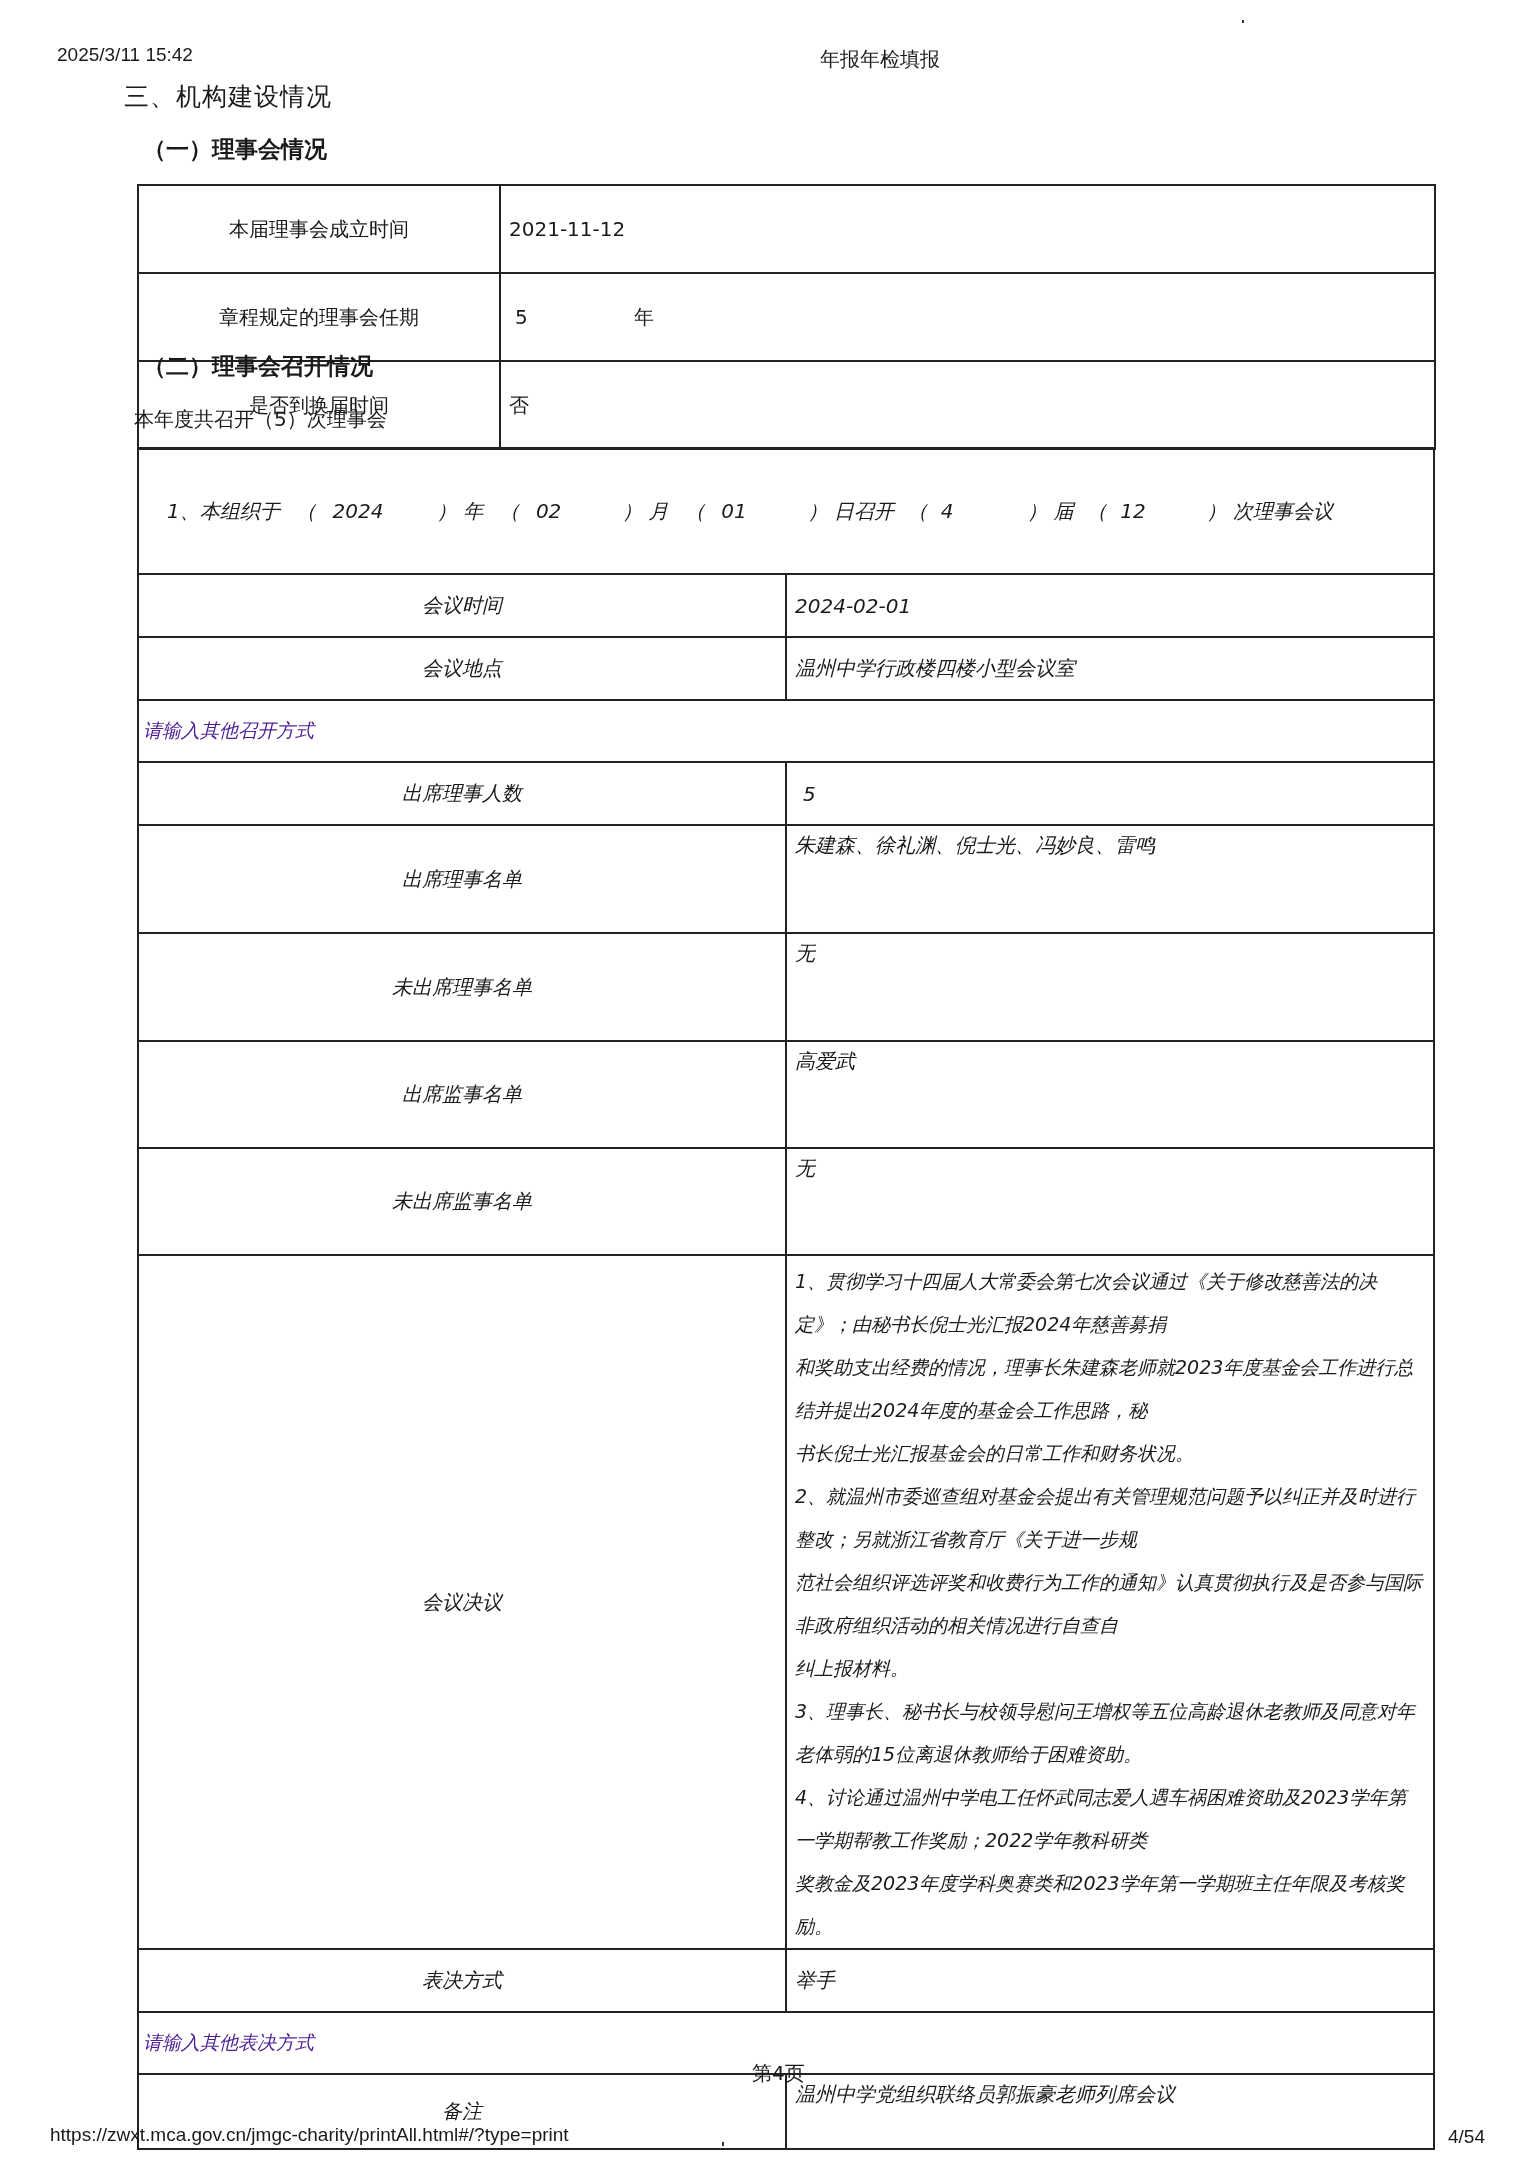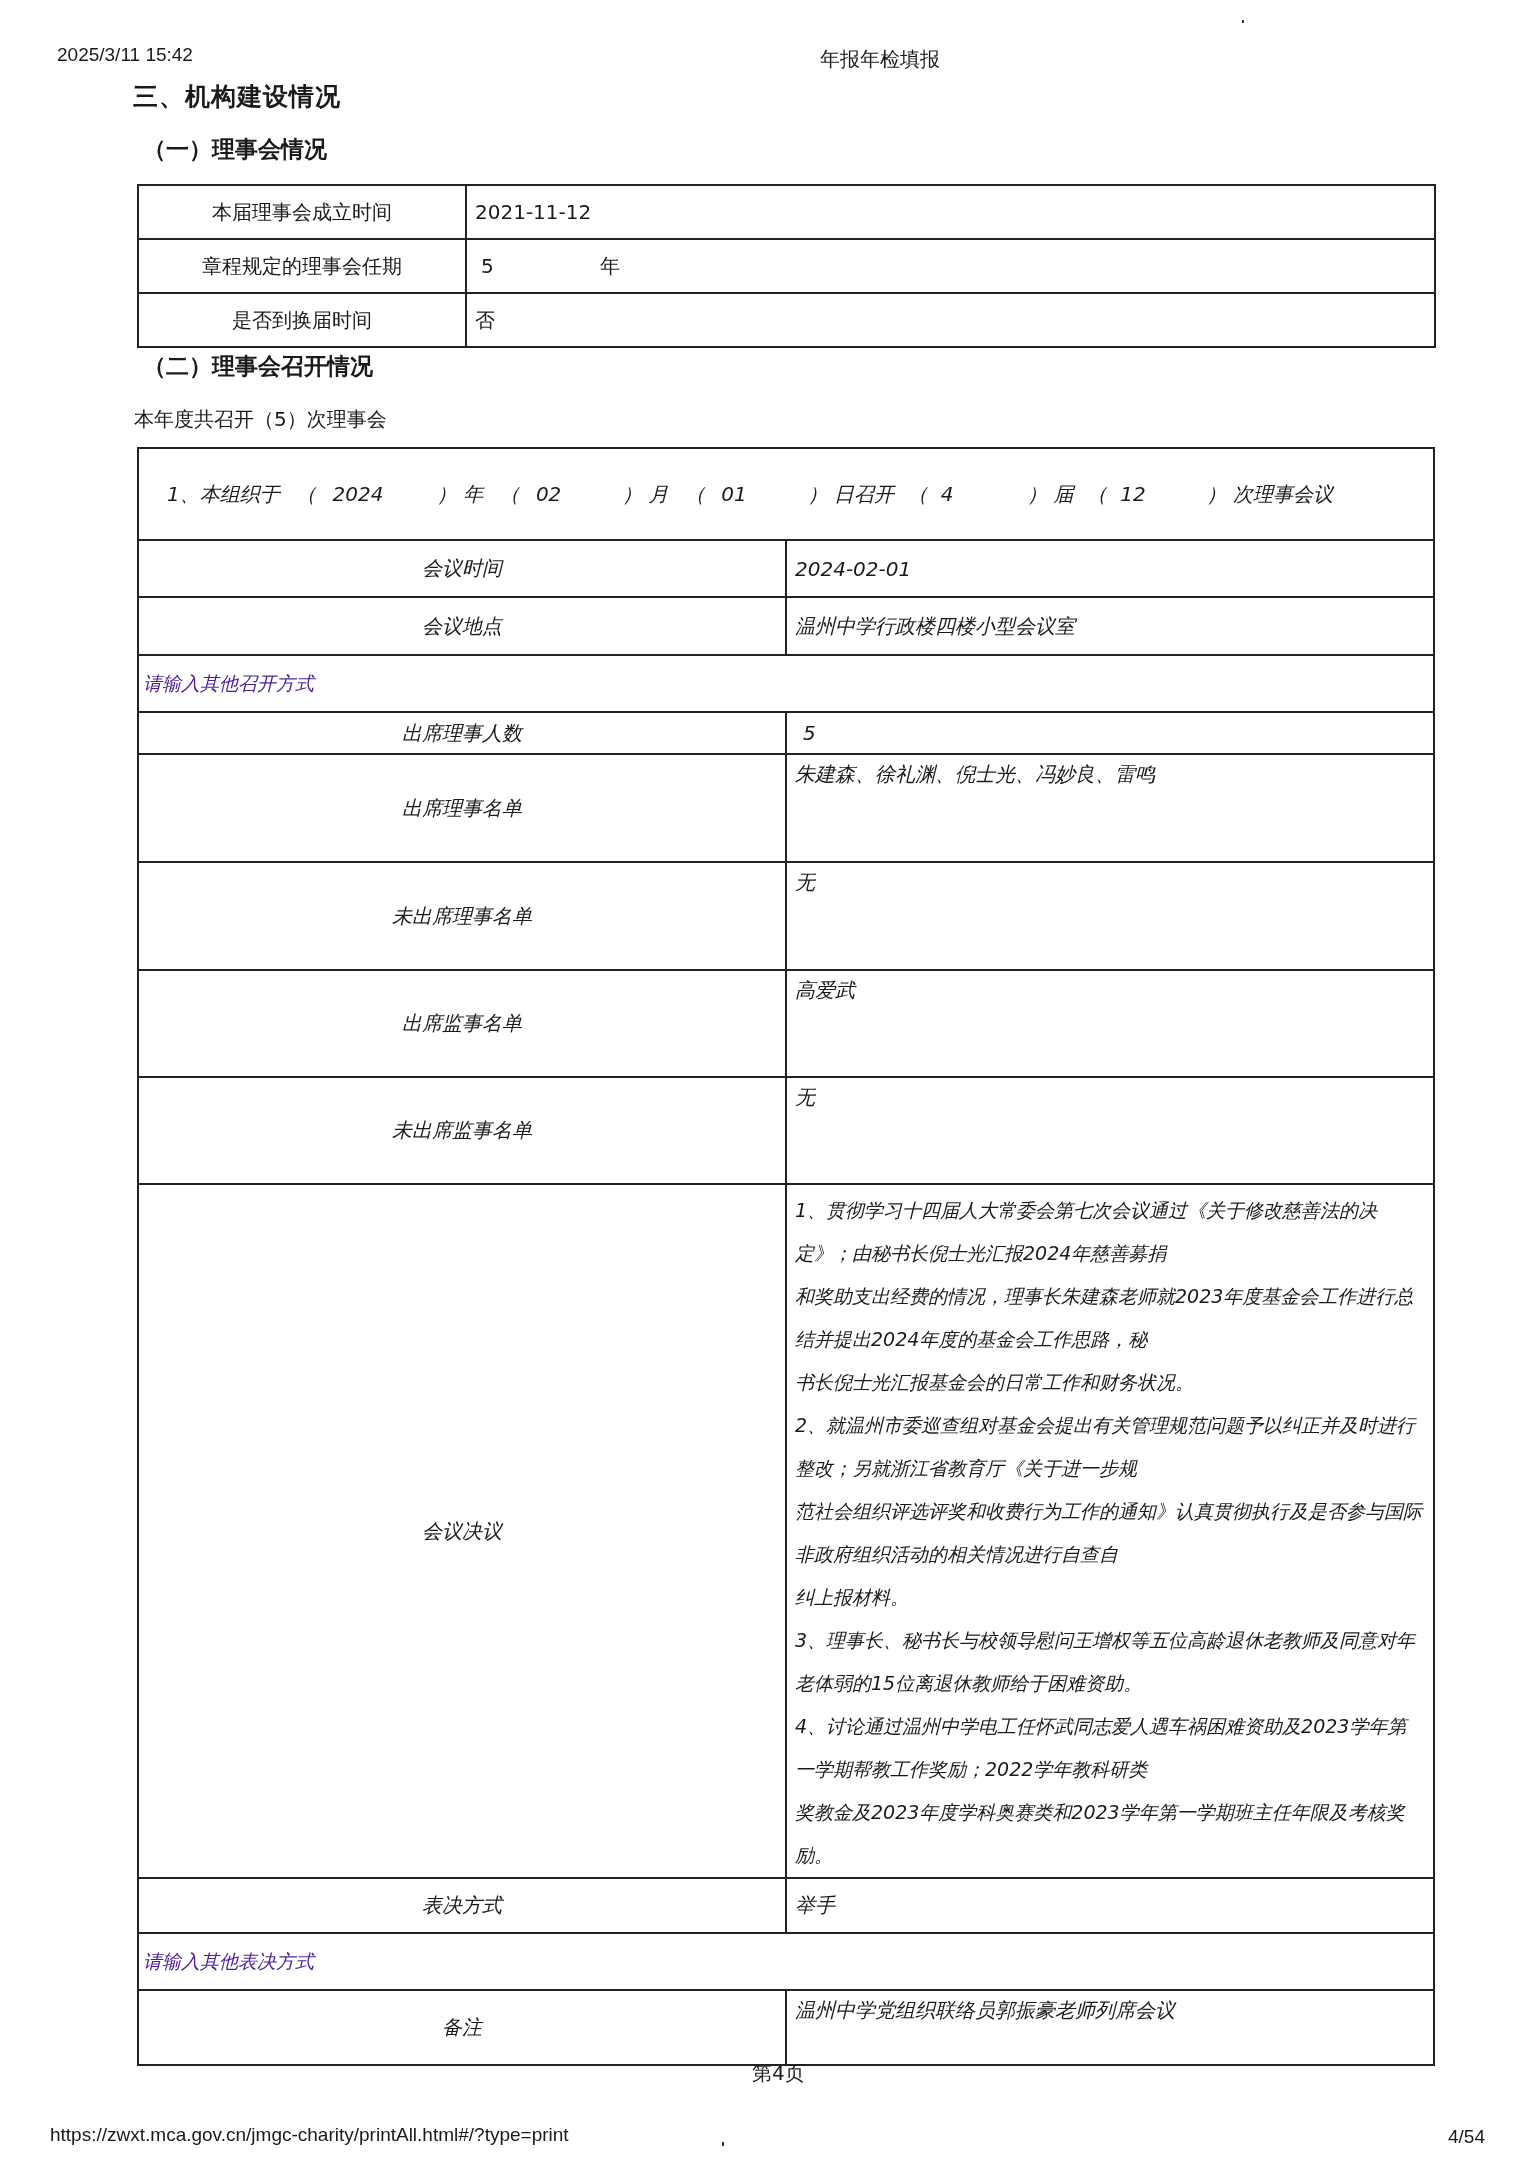--- a/index.html
+++ b/index.html
@@ -5,27 +5,27 @@
   html, body { margin: 0; padding: 0; }
   body {
     width: 1536px; height: 2177px; position: relative; background: #ffffff;
     font-family: "DejaVu Sans", "Liberation Sans", sans-serif; color: #1a1a1a;
     overflow: hidden;
   }
   .abs { position: absolute; }
   .hdr-date { left: 57px; top: 44px; font-size: 19px; font-family: "Liberation Sans", sans-serif; }
   .hdr-title { left: 820px; top: 46px; font-size: 20px; }
   .dot-top { left: 1242px; top: 20px; width: 2px; height: 3px; background: #333; }
-  .sec-title { left: 133px; top: 80px; font-size: 25px; font-weight: bold; letter-spacing: 1px; text-align: center; }
+  .sec-title { left: 124px; top: 80px; font-size: 25px; font-weight: normal; letter-spacing: 1px; text-align: center; }
   .sub-title { left: 143px; top: 134px; font-size: 23px; font-weight: bold; }
   .sub-title2 { left: 143px; top: 351px; font-size: 23px; font-weight: bold; }
   .count-line { left: 134px; top: 406px; font-size: 20px; }
 
   table { border-collapse: collapse; position: absolute; table-layout: fixed; }
-  td { border: 2px solid #222; font-size: 20px; padding: 0; vertical-align: middle; }
+  td { border: 2px solid #222; font-size: 20px; padding: 17px; vertical-align: middle; }
   td.lbl { text-align: center; }
   td.val { padding-left: 8px; }
   td.val.top { vertical-align: top; padding-top: 6px; }
 
   #t1 { left: 137px; top: 184px; width: 1299px; }
   #t1 td { height: 52px; }
   #t1 td.lbl { width: 326px; }
 
   #t2 { left: 137px; top: 447px; width: 1298px; font-style: italic; }
   #t2 td.lbl { width: 228px; }

